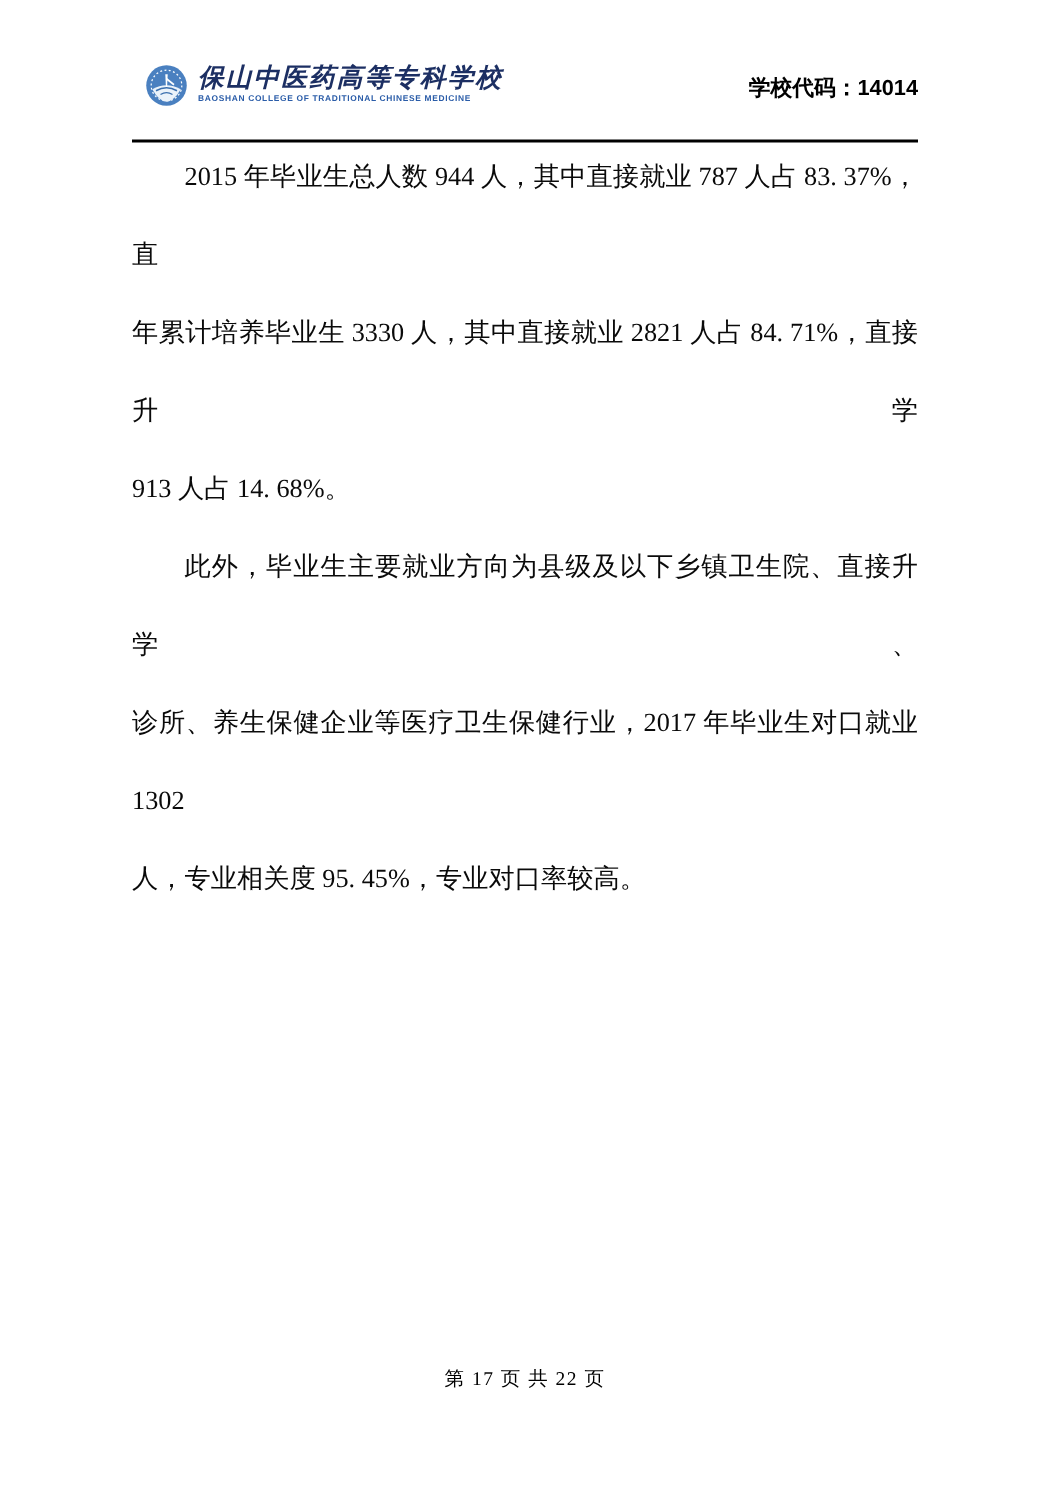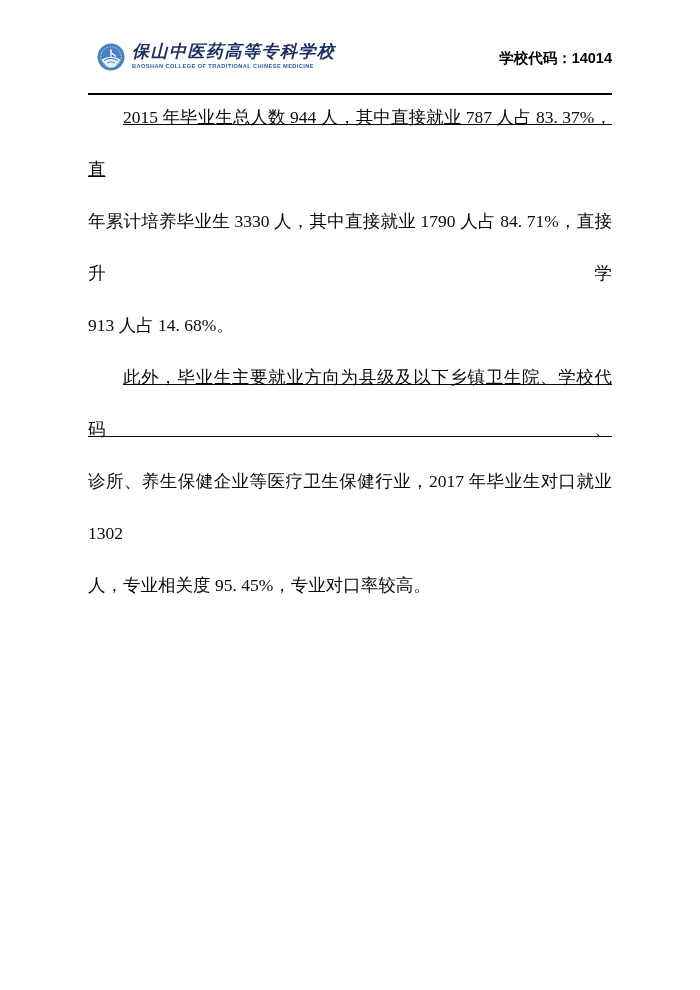--- a/index.html
+++ b/index.html
@@ -53,21 +53,21 @@
     position: absolute; left: 88px; top: 91px; width: 524px;
     font-size: 17.5px; line-height: 52px;
   }
   .doc-body p {
     margin: 0; padding: 0;
     text-align: justify;
     text-align-last: justify;
     white-space: normal;
   }
   .doc-body p.end { text-align-last: left; }
-  .doc-body p.indent { text-indent: 2em; text-decoration: underline; }
+  .doc-body p.indent { text-indent: 2em; }
 
   
   .doc-footer {
     position: absolute; left: 0; right: 0; top: 910px;
     text-align: center;
     font-size: 13px; color: #000;
     letter-spacing: 1px;
   }
 </style>
 </head>
@@ -90,22 +90,23 @@
       <span class="logo-en">BAOSHAN COLLEGE OF TRADITIONAL CHINESE MEDICINE</span>
     </div>
   </div>
 
   <div class="school-code">学校代码：14014</div>
 
   <div class="header-rule"></div>
 
   <div class="doc-body">
     <p class="indent fill">2015 年毕业生总人数 944 人，其中直接就业 787 人占 83. 37%，直</p>
-    <p class="fill">年累计培养毕业生 3330 人，其中直接就业 1790 人占 84. 71%，直接升学</p>
+    <p class="fill">年累计培养毕业生 3330 人，其中直接就业 2821 人占 84. 71%，直接升学</p>
     <p class="end">913 人占 14. 68%。</p>
-    <p class="indent fill">此外，毕业生主要就业方向为县级及以下乡镇卫生院、学校代码、</p>
+    <p class="indent fill">此外，毕业生主要就业方向为县级及以下乡镇卫生院、直接升学、</p>
     <p class="fill">诊所、养生保健企业等医疗卫生保健行业，2017 年毕业生对口就业 1302</p>
     <p class="end">人，专业相关度 95. 45%，专业对口率较高。</p>
 
   </div>
 
+  <div class="doc-footer">第 17 页 共 22 页</div>
 
 </div>
 
 </body></html>

